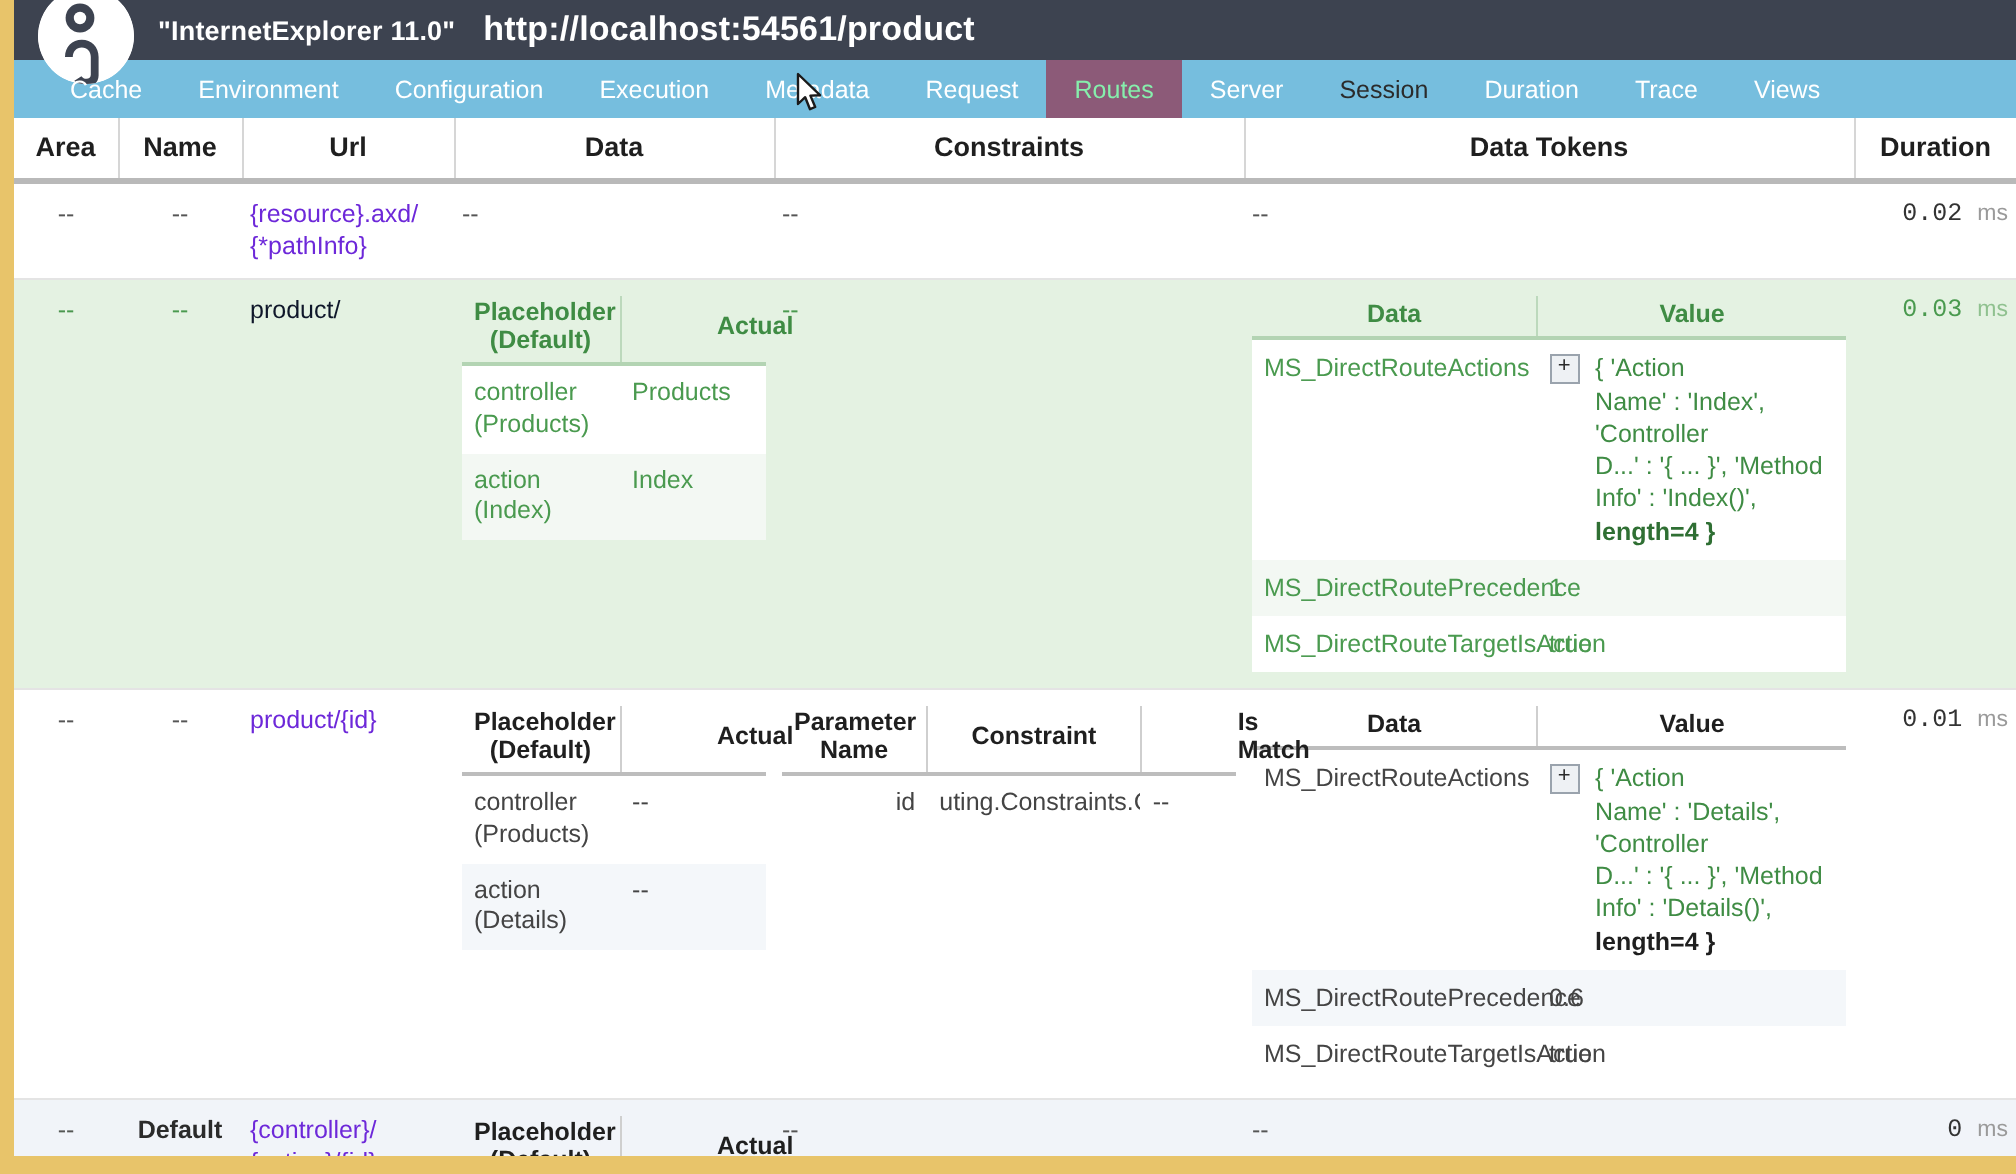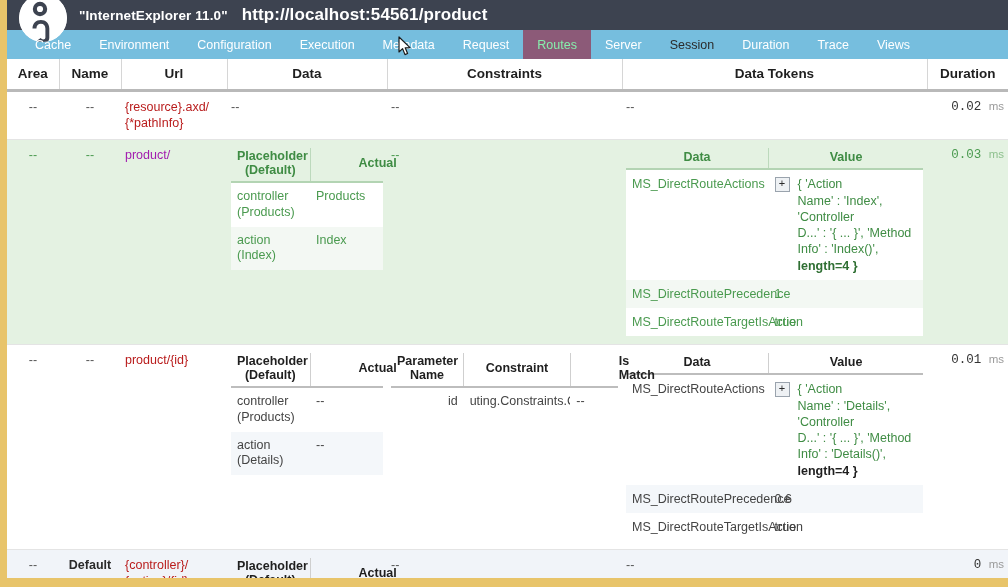--- a/index.html
+++ b/index.html
@@ -68,22 +68,22 @@
   }
   .rowsep{border-bottom:1px solid #e4e4e4;}
   
   tr.r-white > td{background:#ffffff;}
   tr.r-green > td{background:#e4f2e2;}
   tr.r-blue  > td{background:#f1f4f9;}
   
   tr.r-green td, tr.r-green .dash{color:#4a9a4f;}
   .dash{color:#555;}
   .cell-center{text-align:center;}
-  .url-cell{color:#b91c1c;line-height:1.25;}
-  tr.r-green .url-cell{color:#a21caf;}
+  .url-cell{color:#6d28d9;line-height:1.25;}
+  tr.r-green .url-cell{color:#0f172a;}
   .name-cell{font-weight:bold;color:#2b2b2b;text-align:center;}
   .dur-cell{text-align:right;padding-right:10px;font-family:"Liberation Mono",monospace;font-size:12px;color:#333;}
   tr.r-green .dur-cell{color:#4a9a4f;}
   .dur-unit{font-family:"Liberation Sans",sans-serif;color:#9a9a9a;font-size:11.5px;}
   tr.r-green .dur-unit{color:#8fc18f;}
   
   table.sub{
     border-collapse:collapse;width:100%;table-layout:fixed;
   }
   table.sub th{

